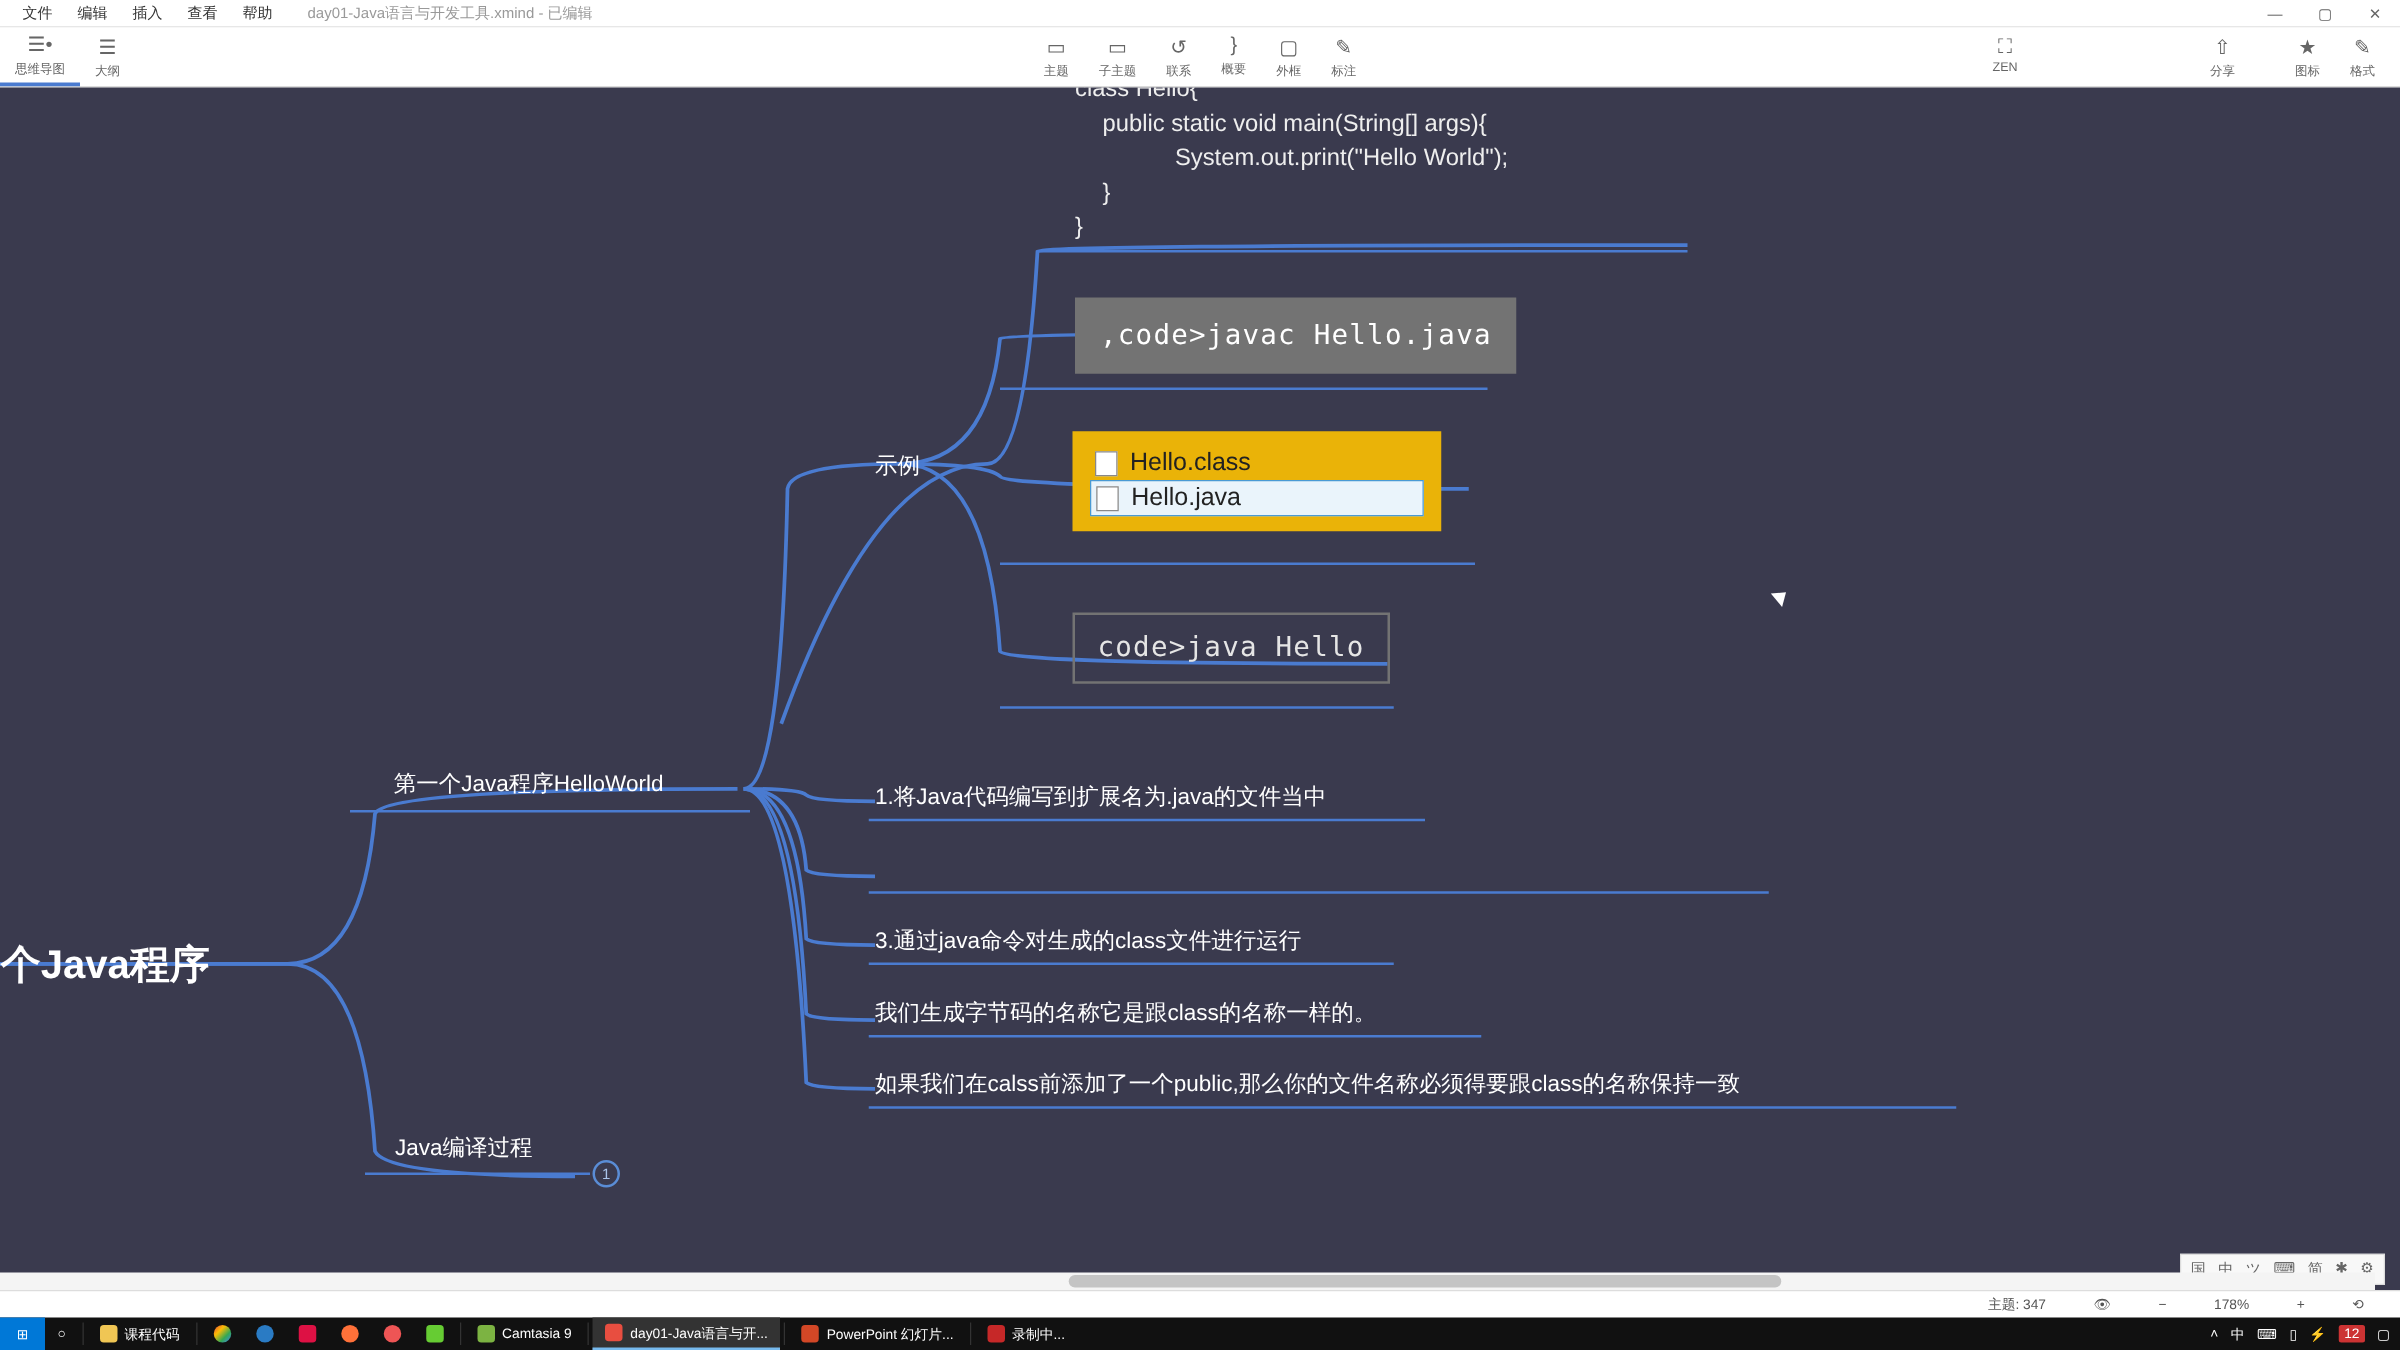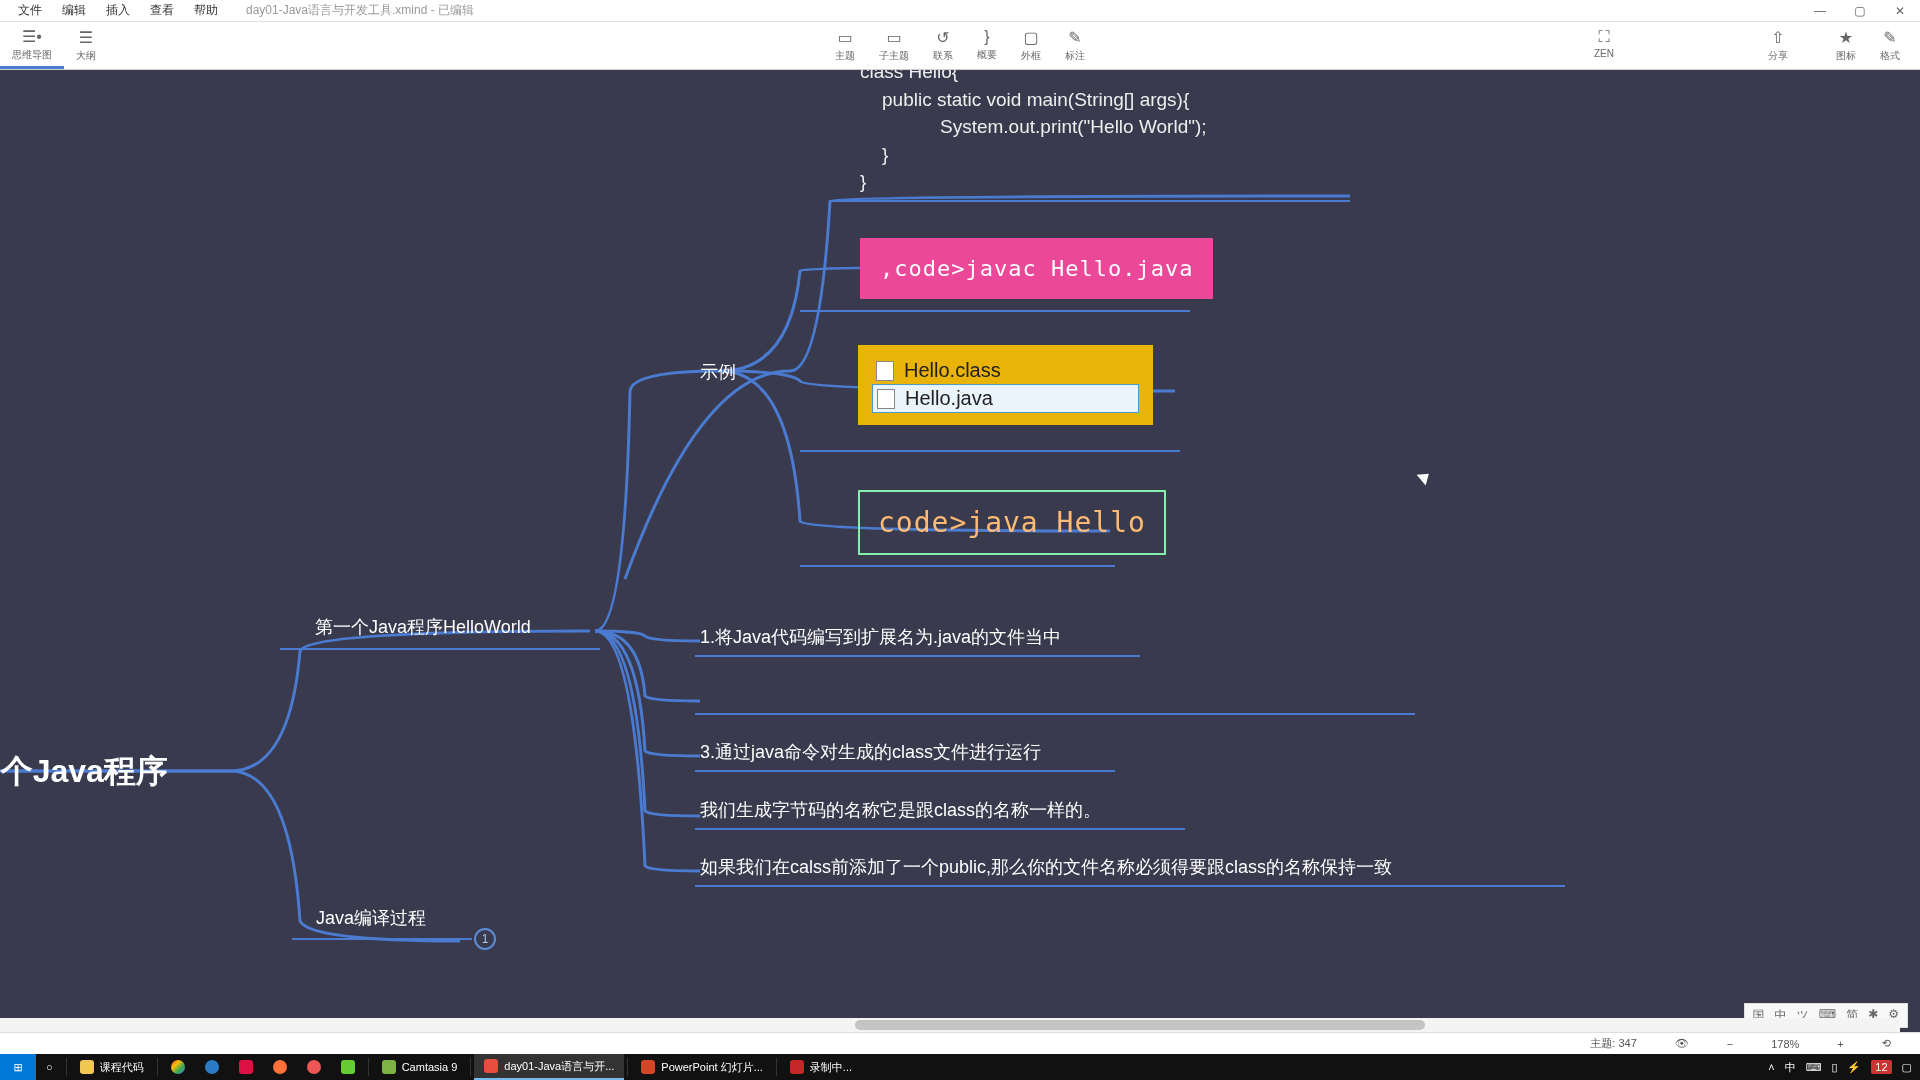--- a/index.html
+++ b/index.html
@@ -13,26 +13,26 @@
 .tbgroup{display:flex;flex-direction:column;align-items:center;padding:4px 12px;font-size:10px;color:#666}
 .tbgroup.active{border-bottom:3px solid #4a7bd0}
 .tbicon{font-size:16px;margin-bottom:2px}
 .tbcenter{position:absolute;left:50%;transform:translateX(-50%);display:flex}
 .tbright{position:absolute;right:8px;display:flex}
 .tbright2{position:absolute;right:120px;display:flex}
 .canvas{position:absolute;top:70px;left:0;right:0;bottom:48px;background:#3a3a4e;overflow:hidden}
 .node-text{color:#fff;position:absolute;font-size:18px;white-space:nowrap}
 .root{font-size:32px;font-weight:bold;left:-10px;top:680px}
 .codebox{position:absolute;color:#eee;font-family:Consolas,monospace;font-size:19px;line-height:1.45}
-.blackbox{position:absolute;background:#ec4899;color:#fff;font-family:Consolas,monospace;font-size:22px;padding:18px 20px;letter-spacing:1px}
+.blackbox{position:absolute;background:#737373;color:#fff;font-family:Consolas,monospace;font-size:22px;padding:18px 20px;letter-spacing:1px}
 .whitebox{position:absolute;background:#eab308;padding:12px 14px;width:295px}
 .whitebox .filerow{display:flex;align-items:center;padding:2px 4px;font-size:20px;color:#222}
 .whitebox .filerow.sel{border:1px solid #4a9ad4;background:#eaf4fb}
 .whitebox .fi{width:18px;height:20px;border:1px solid #888;margin-right:10px;background:#fff;display:inline-block}
-.tealbox{position:absolute;border:2px solid #86efac;color:#fdba74;font-family:Consolas,monospace;font-size:28px;padding:14px 18px;letter-spacing:1px}
+.tealbox{position:absolute;border:2px solid #737373;color:#e5e5e5;font-family:Consolas,monospace;font-size:22px;padding:14px 18px;letter-spacing:1px}
 svg.connectors{position:absolute;top:0;left:0;width:100%;height:100%;pointer-events:none}
 .ul{position:absolute;height:2px;background:#4a7bd0}
 .circle{position:absolute;width:22px;height:22px;border:2px solid #5a8dd6;border-radius:50%;color:#aac4ea;font-size:12px;display:flex;align-items:center;justify-content:center;background:#3a3a4e}
 .cursor{position:absolute;width:0;height:0;border-left:10px solid #fff;border-top:7px solid transparent;border-bottom:7px solid transparent;transform:rotate(-40deg)}
 .statusbar{position:absolute;bottom:26px;left:0;right:0;height:22px;background:#fff;border-top:1px solid #ddd;display:flex;align-items:center;justify-content:flex-end;padding:0 10px;font-size:11px;color:#555}
 .statusbar span{margin:0 19px}
 .scrollh{position:absolute;bottom:48px;left:0;right:20px;height:14px;background:#f4f4f4}
 .scrollh .thumb{position:absolute;height:10px;top:2px;background:#c4c4c4;border-radius:5px}
 .indicator{position:absolute;right:12px;bottom:52px;display:flex;gap:6px;font-size:12px;color:#666;background:#f8f8f8;padding:3px 6px;border:1px solid #ddd}
 .indicator span{padding:0 2px}

